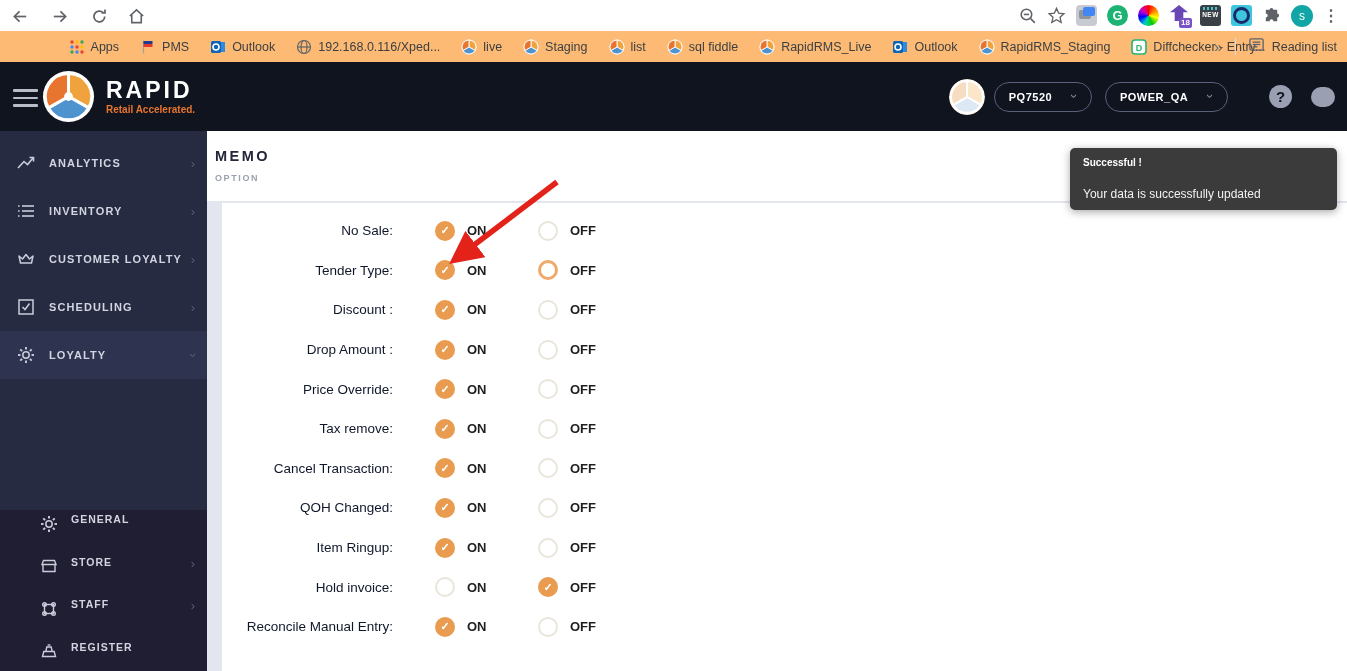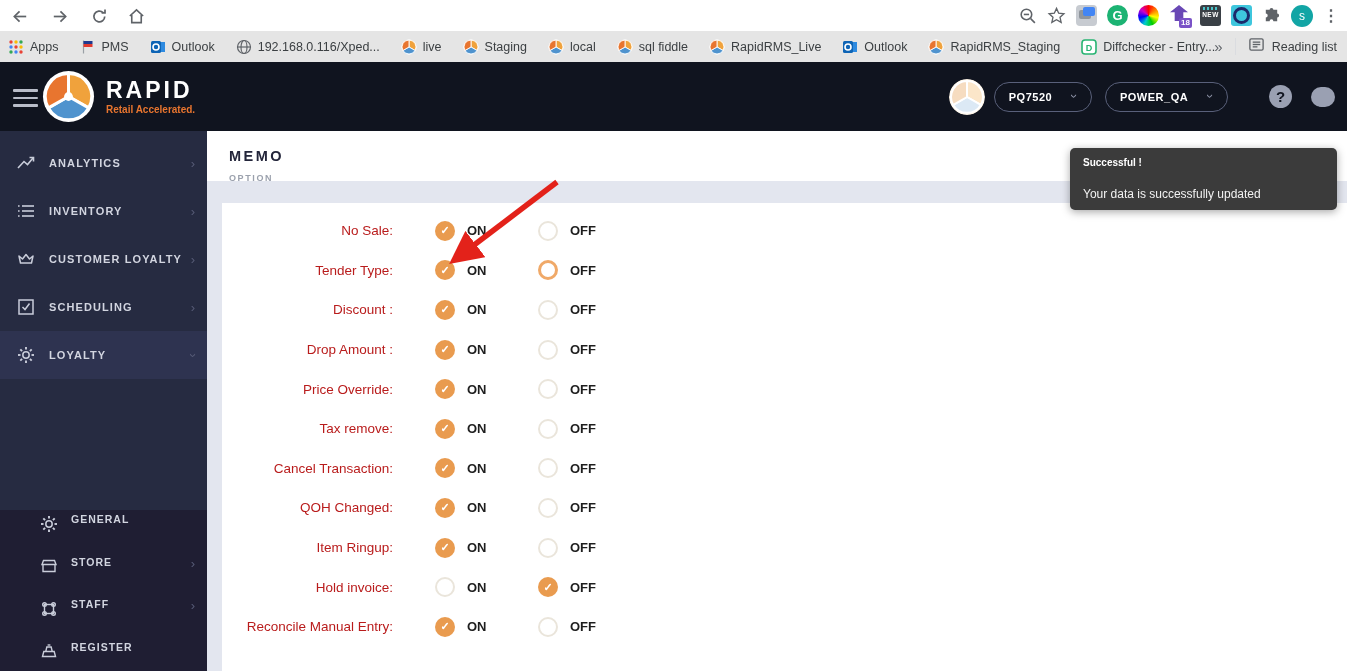--- a/index.html
+++ b/index.html
@@ -34,22 +34,22 @@
   .ext-new::before { content:""; position:absolute; top:2px; left:3px; right:3px; height:3px;
       background:repeating-linear-gradient(90deg,#49c3c9 0 2px,transparent 2px 4px); }
   .ext-cyan { background:#3ec6dd; border-radius:3px; display:flex; align-items:center; justify-content:center; }
   .ext-cyan::after { content:""; width:11px; height:11px; border:3px solid #1b2a6b; border-radius:50%; }
   .ext-puzzle svg { width:19px; height:19px; }
   .tb-avatar { width:22px; height:22px; border-radius:50%; background:#12a5a5; color:#fff; font-size:12px;
       display:flex; align-items:center; justify-content:center; }
   .dots { color:#5f6368; font-size:16px; font-weight:bold; }
 
   
-  .bookmarks { position:absolute; top:31px; left:0; width:100%; height:31px; background:#e5e5e5;
-               display:flex; align-items:center; padding-left:8px; }
+  .bookmarks { position:absolute; top:31px; left:0; width:100%; height:31px; background:#fdba74;
+               display:flex; align-items:center; padding-left:8px;justify-content:center; }
   .bm-list { display:flex; align-items:center; }
   .bm { display:flex; align-items:center; gap:6px; margin-right:21px; cursor:pointer; white-space:nowrap; }
   .bm-ic svg { width:16px; height:16px; display:block; }
   .bm-label { font-size:12.5px; color:#3c4043; }
   .bm-right { position:absolute; right:10px; display:flex; align-items:center; gap:12px; }
   .chev-more { font-size:15px; color:#5f6368; cursor:pointer; }
   .vdiv { width:1px; height:17px; background:#dadce0; }
   .rl { display:flex; align-items:center; gap:7px; cursor:pointer; }
   .rl svg { width:17px; height:17px; }
 
@@ -84,26 +84,26 @@
   .nav-label { margin-left:13px; font-size:11px; font-weight:700; letter-spacing:1.1px; color:#d2d5e0; }
   .nav-chev { position:absolute; right:12px; color:#565b76; font-size:13px; display:inline-block; }
   .nav-chev.down { transform:rotate(90deg); }
   .nav-sub { position:absolute; top:379px; left:0; right:0; bottom:0; background:#1f1e33; padding-top:3px; }
   .sub-item { height:42.6px; display:flex; padding-left:38px; position:relative;
               color:#c9cdda; cursor:pointer; }
   .sub-item .nav-label { font-size:10.5px; letter-spacing:1px; margin-left:12px; }
 
   
   .page { position:absolute; left:207px; top:131px; right:0; bottom:0; background:#e3e6ef; }
-  .page-head { height:50px; background:#fff; padding-left:22px; }
+  .page-head { height:70px; background:#fff; padding-left:8px; }
   .page-title { padding-top:17px; font-size:14.5px; font-weight:700; letter-spacing:2.5px; color:#23253a; }
   .page-sub { margin-top:9px; font-size:9px; font-weight:700; letter-spacing:1.6px; color:#9ba1ad; }
   .card { position:absolute; left:15px; top:72px; right:0; bottom:0; background:#fff; padding-top:8px; }
   .opt-row { height:39.6px; display:flex; align-items:center; }
-  .opt-label { width:171px; text-align:right; font-size:13.5px; color:#b91c1c; }
+  .opt-label { width:171px; text-align:right; font-size:13.5px; color:#0f172a; }
   .radio { width:20px; height:20px; border-radius:50%; background:#fff; border:2px solid #eae5db;
            display:flex; align-items:center; justify-content:center; cursor:pointer; flex:none; }
   .radio.hl { border:3px solid #f0a968; }
   .radio.sel { background:#e99b4f; border:none; }
   .radio .chk { display:none; color:#fff; font-size:11px; font-weight:700; line-height:1; }
   .radio.sel .chk { display:block; }
   .r-on { margin-left:42px; }
   .onoff { font-size:13px; font-weight:700; color:#1e1e1e; margin-left:12px; width:40px; }
   .r-off { margin-left:31px; }
 
@@ -261,21 +261,21 @@
 
         <span class="bm">
           <span class="bm-ic">
             <svg viewBox="0 0 18 18">
               <circle cx="9" cy="9" r="8.5" fill="#fff"></circle>
               <path d="M9 9 L9 1.2 A7.8 7.8 0 0 1 15.8 12.9 Z" fill="#f0a23c" stroke="#fff"></path>
               <path d="M9 9 L15.8 12.9 A7.8 7.8 0 0 1 2.2 12.9 Z" fill="#4f93ce" stroke="#fff"></path>
               <path d="M9 9 L2.2 12.9 A7.8 7.8 0 0 1 9 1.2 Z" fill="#e8752f" stroke="#fff"></path>
             </svg>
           </span>
-          <span class="bm-label">local</span>
+          <span class="bm-label">list</span>
         </span>
 
         <span class="bm">
           <span class="bm-ic">
             <svg viewBox="0 0 18 18">
               <circle cx="9" cy="9" r="8.5" fill="#fff"></circle>
               <path d="M9 9 L9 1.2 A7.8 7.8 0 0 1 15.8 12.9 Z" fill="#f0a23c" stroke="#fff"></path>
               <path d="M9 9 L15.8 12.9 A7.8 7.8 0 0 1 2.2 12.9 Z" fill="#4f93ce" stroke="#fff"></path>
               <path d="M9 9 L2.2 12.9 A7.8 7.8 0 0 1 9 1.2 Z" fill="#e8752f" stroke="#fff"></path>
             </svg>

